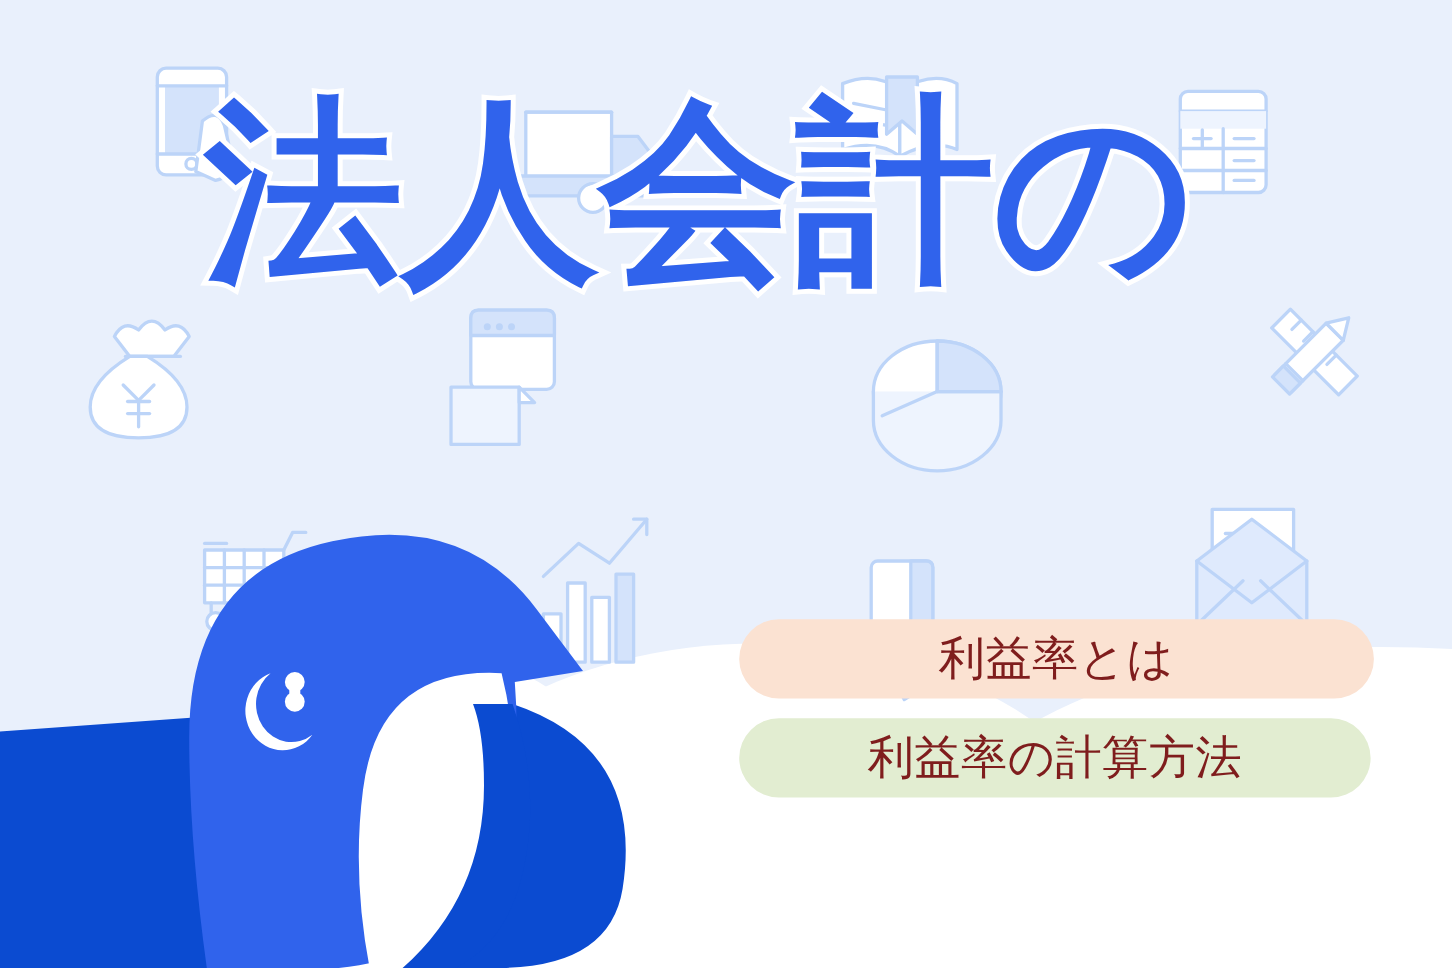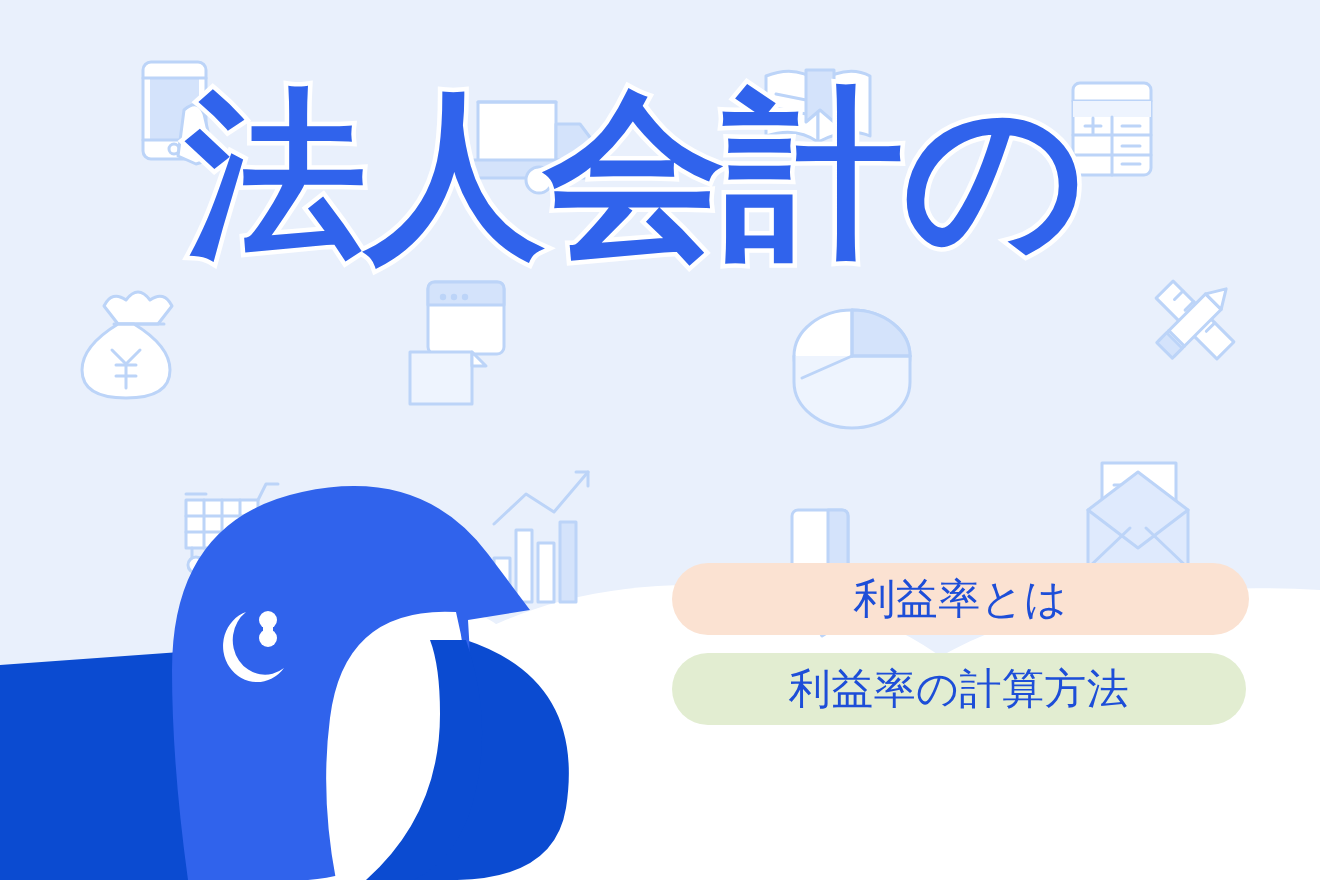--- a/index.html
+++ b/index.html
@@ -70,21 +70,21 @@
     display: flex;
     align-items: center;
     justify-content: center;
     box-sizing: border-box;
     padding: 0 22px;
   }
   .pill-label {
     font-family: "DejaVu Sans", "Liberation Sans", sans-serif;
     font-size: 42px;
     font-weight: 500;
-    color: #1d4ed8;
+    color: #7f1d1d;
     letter-spacing: 0.01em;
     line-height: 1;
     white-space: nowrap;
   }
   .pill-1 { background: #fbe2d2; width: 577px; }
   .pill-2 { background: #e2edd1; width: 574px; }
   .pill-3 { background: #e4d9f5; width: 576px; }
 </style>
 </head>
 <body>

